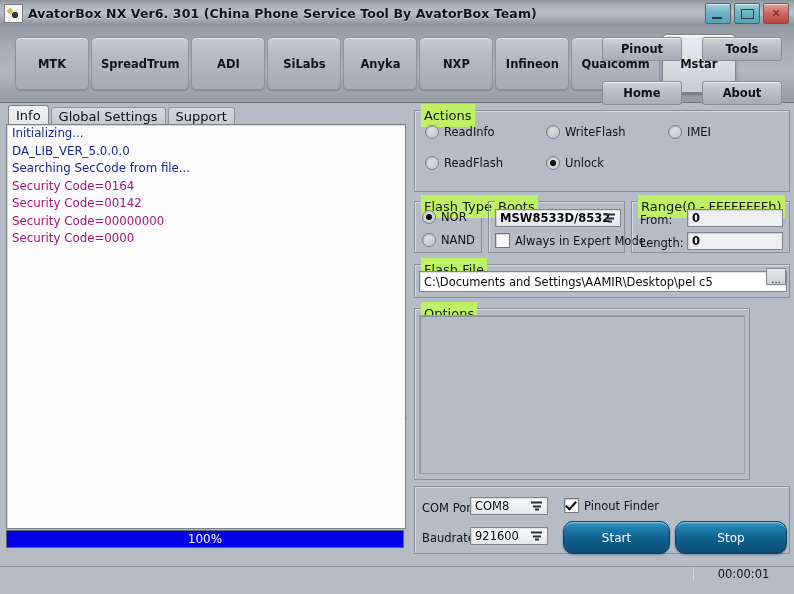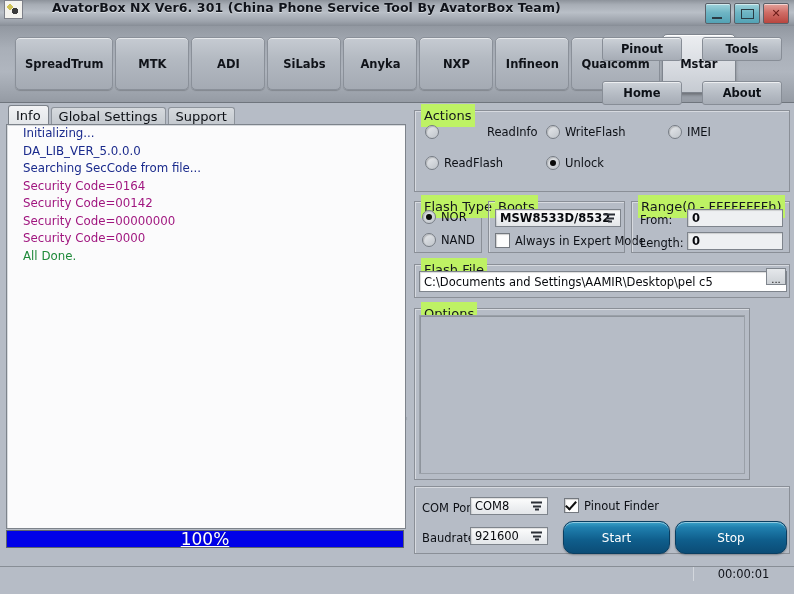--- a/index.html
+++ b/index.html
@@ -21,22 +21,21 @@
   }
 
   
   .titlebar {
     position: absolute;
     left: 0; top: 0;
     width: 794px; height: 26px;
     background: linear-gradient(180deg,#8d939b 0%,#a7adb5 18%,#b9bfc7 48%,#9da3ac 82%,#878d96 100%);
     border-bottom: 1px solid #5c6169;
     display: flex;
-    align-items: flex-start;
-    gap: 24px;
+    align-items: center;
   }
   .title-icon {
     width: 17px; height: 17px;
     margin-left: 4px; margin-right: 5px;
     background: #f4f3ee;
     border: 1px solid #7d8089;
     position: relative;
     flex: 0 0 auto;
   }
   .title-icon::before {
@@ -178,40 +177,39 @@
   .logbox {
     position: absolute;
     left: 2px; top: 18px;
     width: 398px; height: 403px;
     background: #fbfbfc;
     border: 1px solid #7d838b;
     box-shadow: inset 1px 1px 0 #d7dade;
     overflow: hidden;
   }
   .logline {
-    padding: 0 0 0 16px;
+    padding: 0 0 0 5px;
     line-height: 17.5px;
     font-size: 11.8px;
     white-space: nowrap;
     font-family: "DejaVu Sans", "Liberation Sans", sans-serif;
   }
   .progress {
     position: absolute;
     left: 2px; top: 424px;
     width: 398px; height: 18px;
     background: #0000e8;
     border: 1px solid #5f656d;
     display: flex; align-items: center; justify-content: center;
     box-sizing: border-box;
   }
   .progress span {
     color: #fff;
-    font-size: 17px;
+    font-size: 12px;
     text-shadow: 0 0 1px rgba(0,0,0,.4);
-    text-decoration: underline;
   }
 
   
   .rightpane {
     position: absolute;
     left: 414px; top: 106px;
     width: 376px; height: 452px;
   }
   .group {
     position: absolute;
@@ -401,22 +399,22 @@
         <div class="max-box"></div>
       </div>
       <div class="win-btn closeb">
         <div class="glyph">✕</div>
       </div>
     </div>
   </div>
 
   <div class="chipbar">
     <div class="chips">
+      <div class="chip">MTK</div>
       <div class="chip">SpreadTrum</div>
-      <div class="chip">MTK</div>
       <div class="chip">ADI</div>
       <div class="chip">SiLabs</div>
       <div class="chip">Anyka</div>
       <div class="chip">NXP</div>
       <div class="chip">Infineon</div>
       <div class="chip">Qualcomm</div>
       <div class="chip active">Mstar</div>
     </div>
     <div class="sidebtns">
       <div class="sbtn">Pinout</div>
@@ -437,33 +435,32 @@
     </div>
 
     <div class="logbox">
       <div class="logline" style="color:#1a2a8c">Initializing...</div>
       <div class="logline" style="color:#1a2a8c">DA_LIB_VER_5.0.0.0</div>
       <div class="logline" style="color:#1a2a8c">Searching SecCode from file...</div>
       <div class="logline" style="color:#a0167f">Security Code=0164</div>
       <div class="logline" style="color:#a0167f">Security Code=00142</div>
       <div class="logline" style="color:#a0167f">Security Code=00000000</div>
       <div class="logline" style="color:#a0167f">Security Code=0000</div>
-      <div class="logline" style="color:#1f8a3a">All Done.</div>
     </div>
 
     <div class="progress">
       <span>100%</span>
     </div>
   </div>
 
   <div class="rightpane">
 
     <div class="group" style="left:0; top:4px; width:376px; height:82px;">
       <div class="glabel">Actions</div>
-      <div class="radio" style="position:absolute; left:10px; top:14px;gap:43px;">
+      <div class="radio" style="position:absolute; left:10px; top:14px;">
         <span class="dot"></span>
         <span>ReadInfo</span>
       </div>
       <div class="radio" style="position:absolute; left:131px; top:14px;">
         <span class="dot"></span>
         <span>WriteFlash</span>
       </div>
       <div class="radio" style="position:absolute; left:253px; top:14px;">
         <span class="dot"></span>
         <span>IMEI</span>

